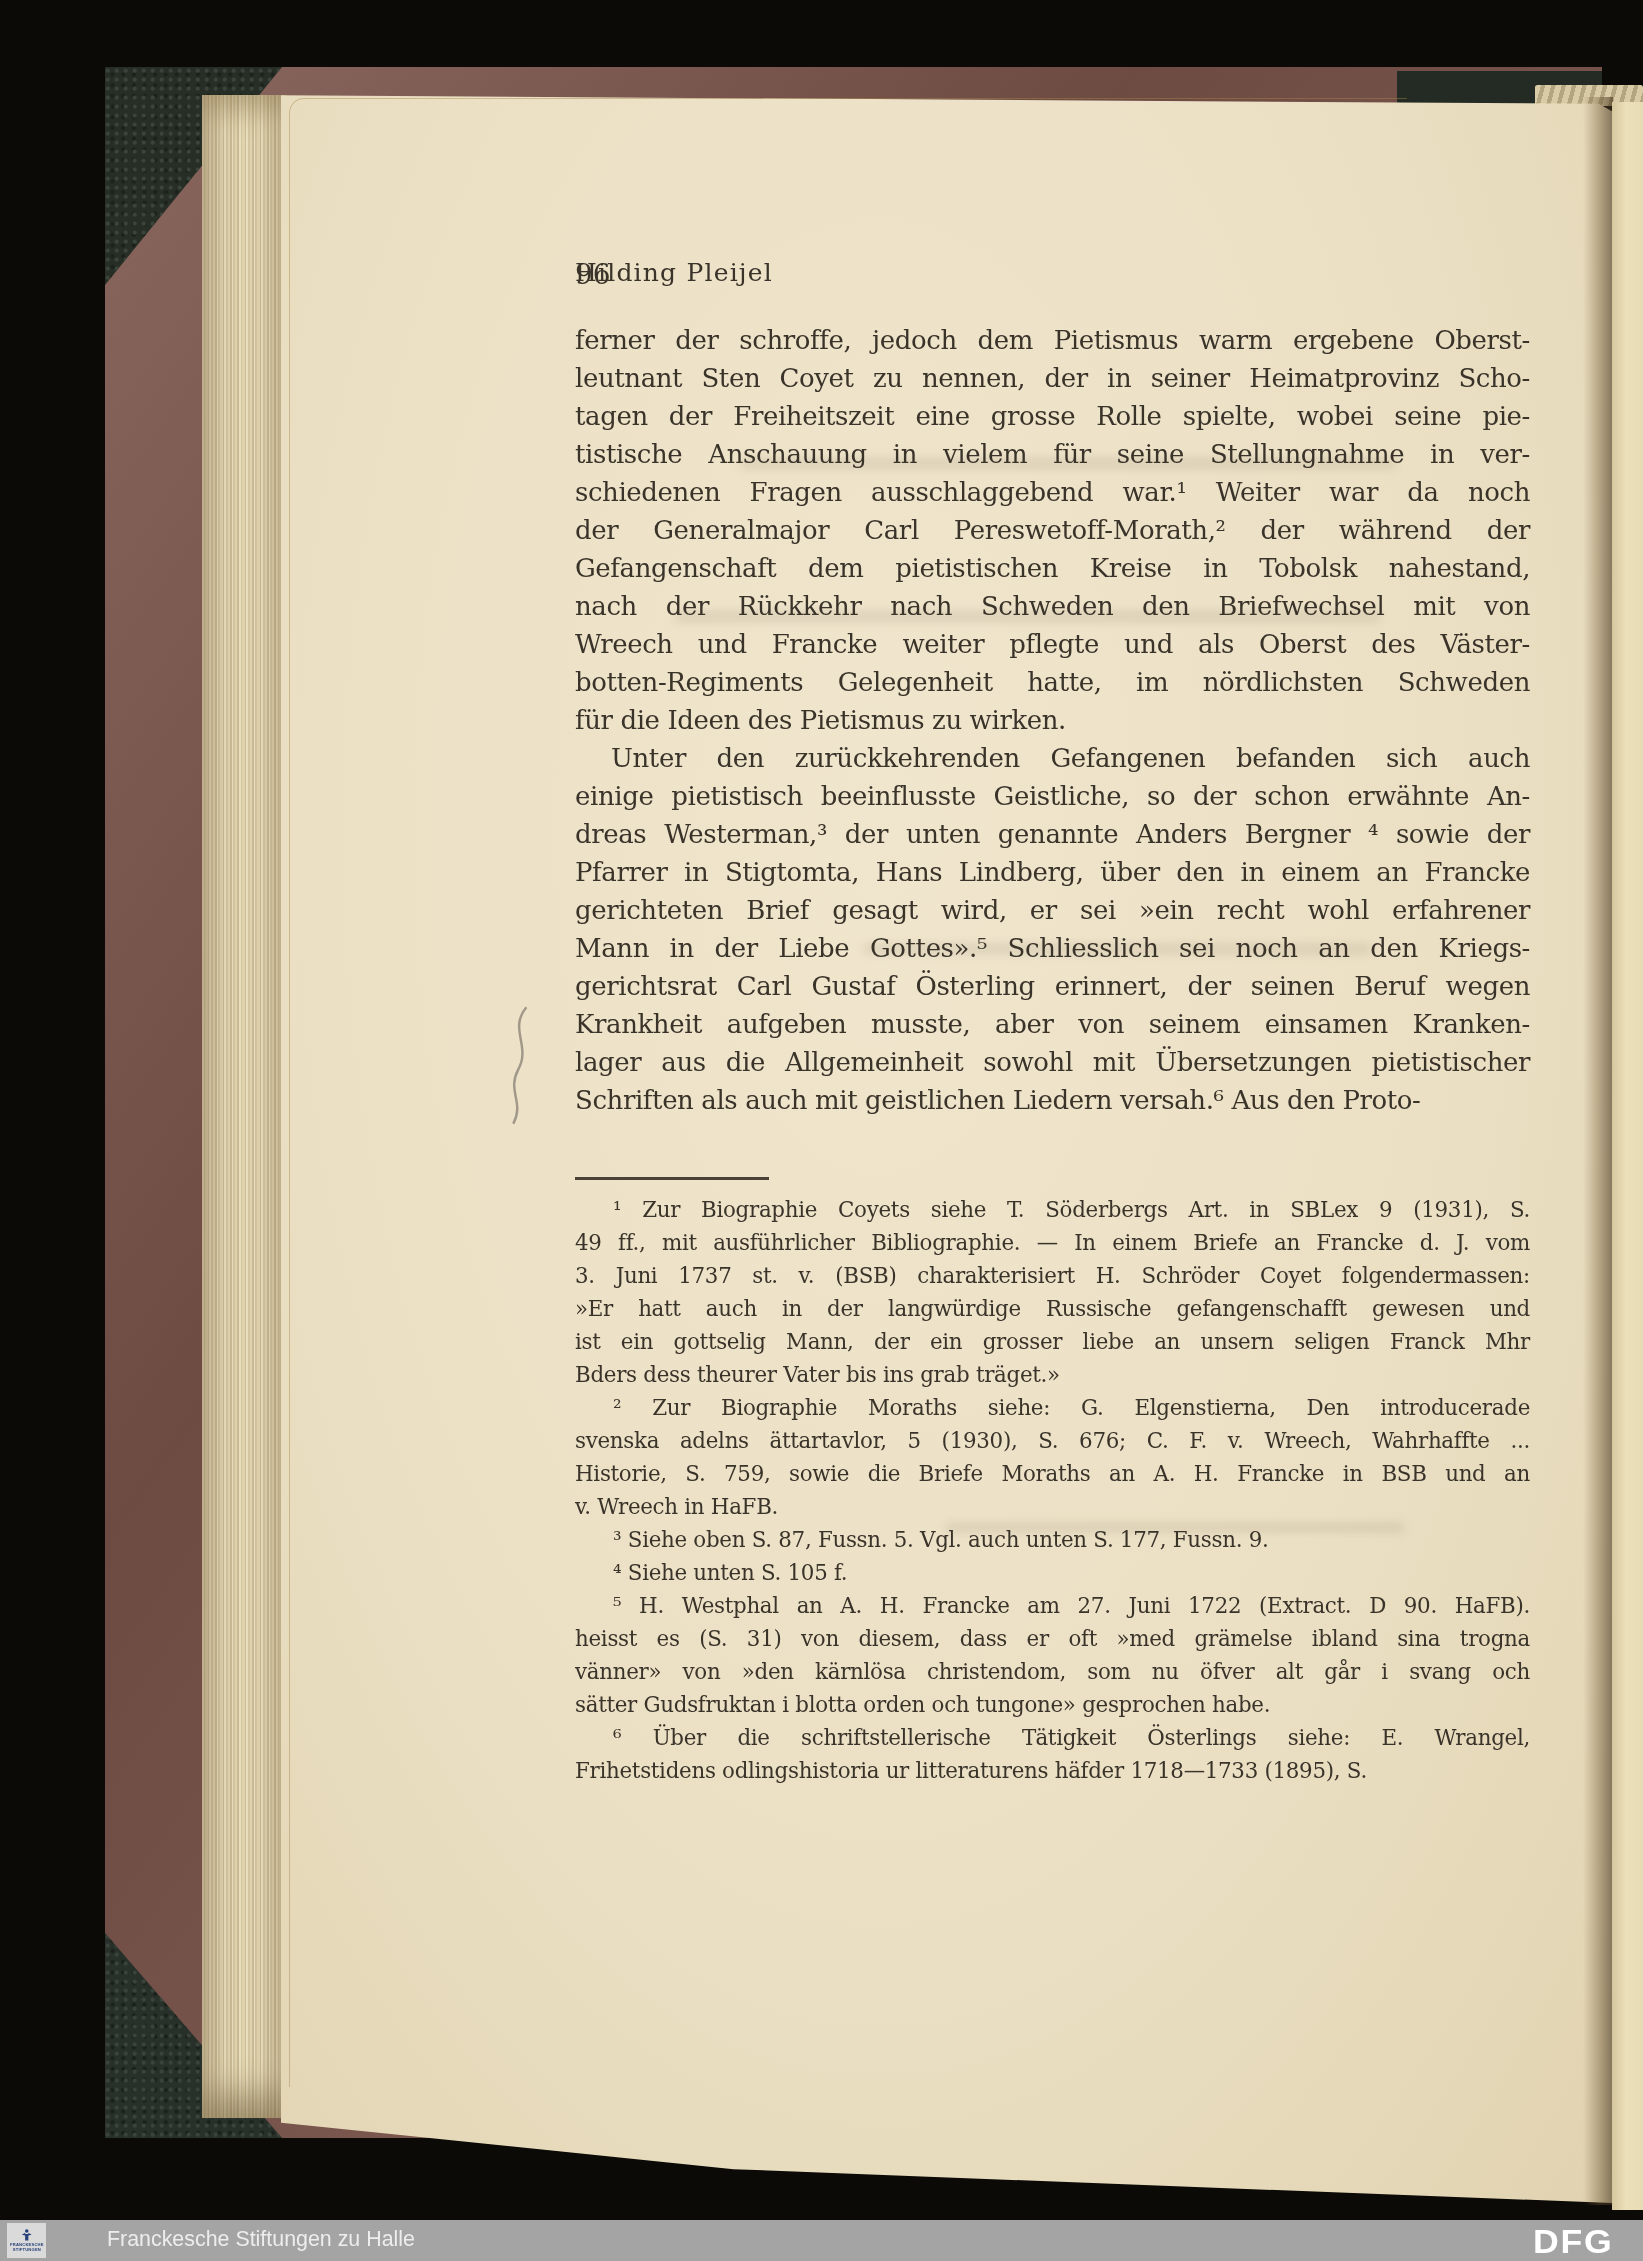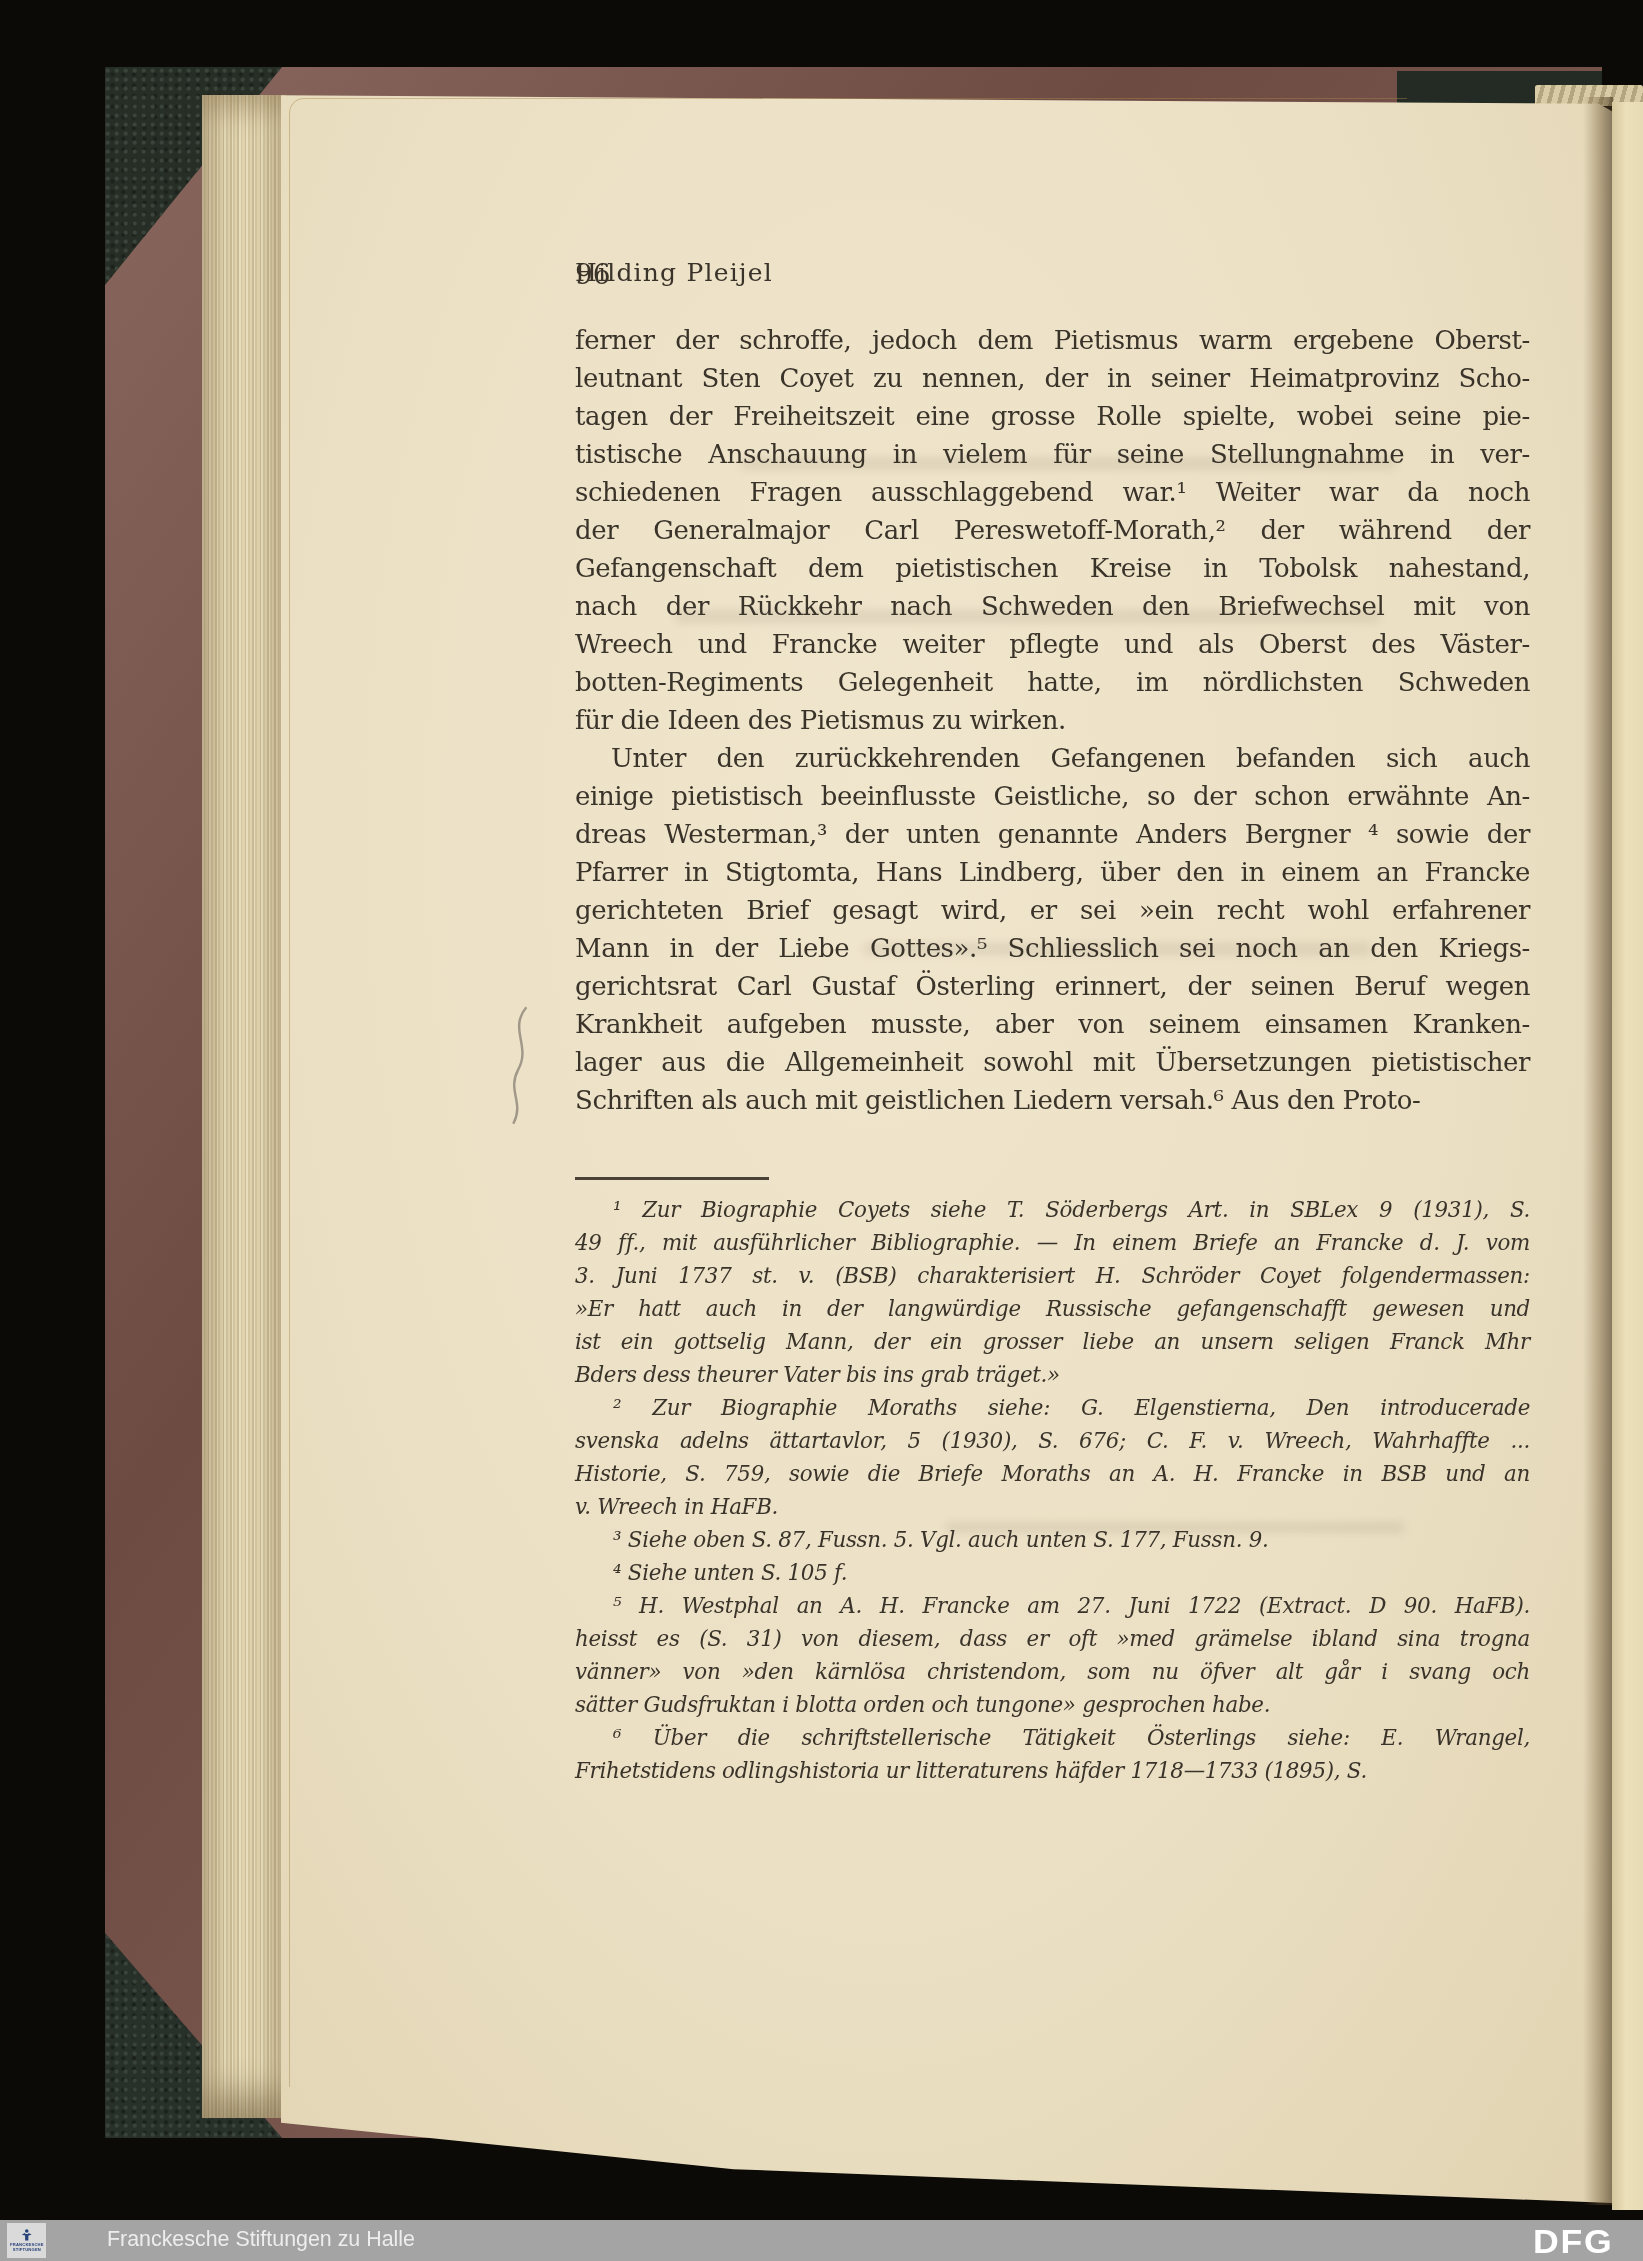--- a/index.html
+++ b/index.html
@@ -39,21 +39,21 @@
   .runhead-title{position:absolute;left:575px;top:258px;width:955px;text-align:left;
          font-size:25px;letter-spacing:1.2px;}
   .body-text{position:absolute;left:575px;top:321px;width:955px;font-size:26px;
          line-height:38px;letter-spacing:-0.4px;}
   .bline{text-align:justify;text-align-last:justify;}
   .bline.lastline{text-align-last:left;}
   .para.indent .bline:first-child{text-indent:36px;}
   .fnrule{position:absolute;left:575px;top:1177px;width:194px;height:2.5px;background:#4a4237;}
   .footnotes{position:absolute;left:575px;top:1193px;width:955px;font-size:21.4px;
          line-height:33px;letter-spacing:-0.3px;}
-  .fline{text-align:justify;text-align-last:justify;font-style:italic;}
+  .fline{text-align:justify;text-align-last:justify;}
   .fline.lastline{text-align-last:left;}
   .fpara .fline:first-child{text-indent:38px;}
   .pencil{position:absolute;left:490px;top:1004px;}
   
   .bar{position:absolute;left:0;top:2220px;width:1643px;height:41px;background:#a4a4a4;}
   .logobox{position:absolute;left:7.4px;top:2223px;width:39px;height:35px;background:#dadada;
          display:flex;flex-direction:column;align-items:center;justify-content:center;gap:0.8px;}
   .logotext{font-size:4.1px;line-height:4.5px;color:#27417a;text-align:center;
          font-family:"Liberation Sans",sans-serif;letter-spacing:0.2px;font-weight:bold;}
   .inst{position:absolute;left:107px;top:2227px;font-size:21.4px;color:#ededed;

